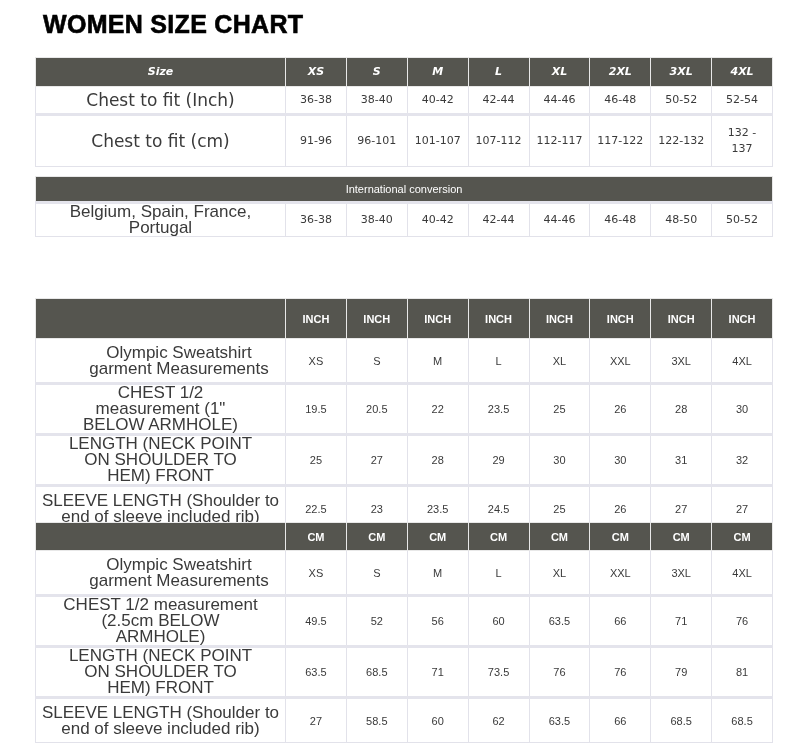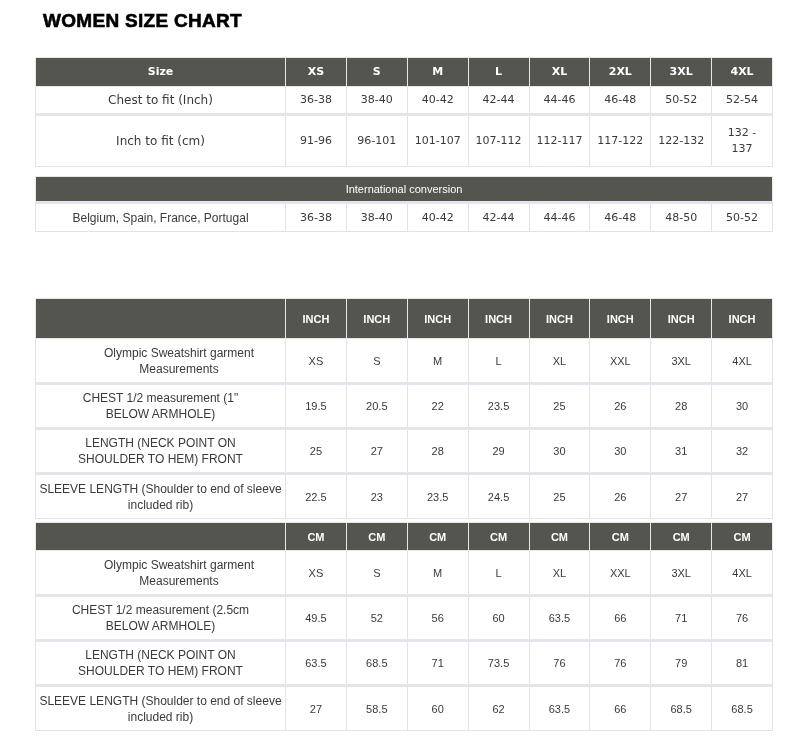--- a/index.html
+++ b/index.html
@@ -1,45 +1,45 @@
 <!DOCTYPE html>
 <html><head>
 <meta charset="utf-8">
 <style>
   html, body { margin:0; padding:0; background:#ffffff; }
   body { width:807px; height:756px; position:relative; overflow:hidden; font-family:"DejaVu Sans", sans-serif; color:#3a3a3a; }
-  .title { position:absolute; left:43px; top:10px; font-family:"Liberation Sans", sans-serif; font-weight:900; font-size:19px; letter-spacing:0.3px; color:#000; -webkit-text-stroke:0.6px #000; }
+  .title { position:absolute; left:43px; top:10px; font-family:"Liberation Sans", sans-serif; font-weight:900; font-size:25px; letter-spacing:0.3px; color:#000; -webkit-text-stroke:0.6px #000; }
   table { position:absolute; left:35px; width:737px; border-collapse:collapse; table-layout:fixed; }
   td, th { border:1px solid #e2e2ea; text-align:center; vertical-align:middle; padding:0 3px; font-size:11px; line-height:16px; }
   th { background:#55554f; color:#ffffff; font-weight:bold; font-size:11px; border-color:#e8e8e8; }
   col.first { width:250px; }
   col.sz { width:60.875px; }
   tr.sep td { border-top:3px solid #e4e4ec; }
-  td.lbl { font-size:12px; }
+  td.lbl { font-size:17px; }
   .cond { font-family:"Liberation Sans Narrow","Liberation Sans", sans-serif; font-stretch:condensed; }
 </style>
 </head>
 <body>
 
 <div class="title">WOMEN SIZE CHART</div>
 
 <table style="top:57px;">
   <colgroup>
       <col class="first">
       <col class="sz">
       <col class="sz">
       <col class="sz">
       <col class="sz">
       <col class="sz">
       <col class="sz">
       <col class="sz">
       <col class="sz">
     </colgroup>
   <tbody>
-      <tr style="height:29px;">
+      <tr style="height:29px;font-style:italic;">
     <th>Size</th>
     <th>XS</th>
     <th>S</th>
     <th>M</th>
     <th>L</th>
     <th>XL</th>
     <th>2XL</th>
     <th>3XL</th>
     <th>4XL</th>
   </tr>
@@ -48,21 +48,21 @@
     <td>36-38</td>
     <td>38-40</td>
     <td>40-42</td>
     <td>42-44</td>
     <td>44-46</td>
     <td>46-48</td>
     <td>50-52</td>
     <td>52-54</td>
   </tr>
   <tr class="sep" style="height:44px;">
-    <td class="lbl">Inch to fit (cm)</td>
+    <td class="lbl">Chest to fit (cm)</td>
     <td>91-96</td>
     <td>96-101</td>
     <td>101-107</td>
     <td>107-112</td>
     <td>112-117</td>
     <td>117-122</td>
     <td>122-132</td>
     <td style="padding:9px 8px;">132 - 137</td>
   </tr>
 </tbody>

